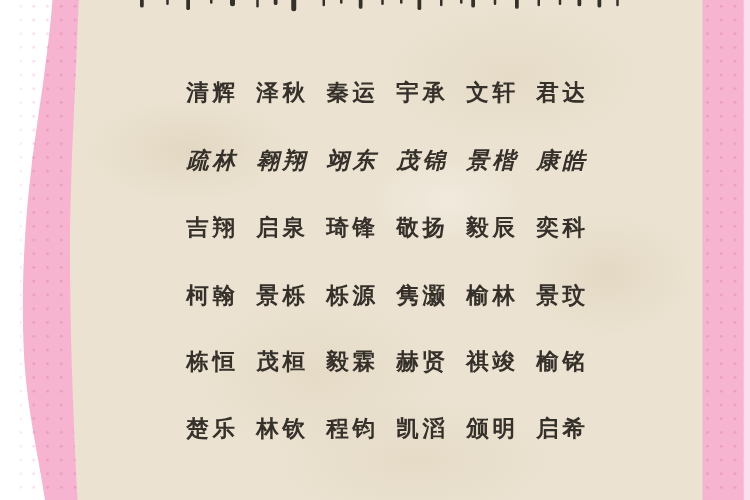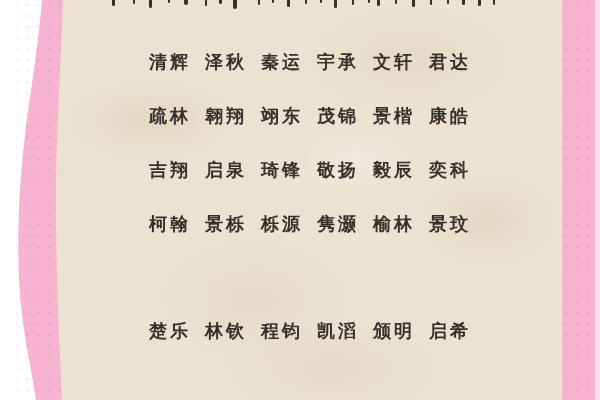--- a/index.html
+++ b/index.html
@@ -49,21 +49,21 @@
     left:70px;right:50px;
     text-align:center;
     white-space:nowrap;
     color:var(--ink,#35302a);
     font-size:18px;
     font-weight:600;
     line-height:22px;
   }
   .name-item{
     display:inline-block;
-    margin:0 7px;
+    margin:12px 7px;
     letter-spacing:3px;
   }
 </style>
 </head>
 <body>
 
 <div class="canvas">
 
   <div class="paper"></div>
 
@@ -111,19 +111,20 @@
       <div class="frag" style="left: 412px; width: 3px; height: 7px;"></div>
       <div class="frag" style="left: 430px; width: 2px; height: 5px;"></div>
       <div class="frag" style="left: 447px; width: 2px; height: 4px;"></div>
       <div class="frag" style="left: 462px; width: 3px; height: 5px;"></div>
       <div class="frag" style="left: 478px; width: 3px; height: 6px;"></div>
       <div class="frag" style="left: 493px; width: 2px; height: 5px;"></div>
     </div>
 
   <div class="names-layer" id="names-layer">
       <div class="name-row" style="top: 51px;"><span class="name-item">清辉</span><span class="name-item">泽秋</span><span class="name-item">秦运</span><span class="name-item">宇承</span><span class="name-item">文轩</span><span class="name-item">君达</span></div>
-      <div class="name-row" style="top: 105px;"><span class="name-item">疏林</span><span class="name-item">翱翔</span><span class="name-item">翊东</span><span class="name-item">茂锦</span><span class="name-item">景楷</span><span class="name-item">康皓</span></div>
+      <div class="name-row" style="top: 105px; font-style: italic;"><span class="name-item">疏林</span><span class="name-item">翱翔</span><span class="name-item">翊东</span><span class="name-item">茂锦</span><span class="name-item">景楷</span><span class="name-item">康皓</span></div>
       <div class="name-row" style="top: 213px;"><span class="name-item">柯翰</span><span class="name-item">景栎</span><span class="name-item">栎源</span><span class="name-item">隽灏</span><span class="name-item">榆林</span><span class="name-item">景玟</span></div>
       <div class="name-row" style="top: 159px;"><span class="name-item">吉翔</span><span class="name-item">启泉</span><span class="name-item">琦锋</span><span class="name-item">敬扬</span><span class="name-item">毅辰</span><span class="name-item">奕科</span></div>
+      <div class="name-row" style="top: 266px;"><span class="name-item">栋恒</span><span class="name-item">茂桓</span><span class="name-item">毅霖</span><span class="name-item">赫贤</span><span class="name-item">祺竣</span><span class="name-item">榆铭</span></div>
       <div class="name-row" style="top: 320px; font-family: Liberation Serif, serif;"><span class="name-item">楚乐</span><span class="name-item">林钦</span><span class="name-item">程钧</span><span class="name-item">凯滔</span><span class="name-item">颁明</span><span class="name-item">启希</span></div>
     </div>
 
 </div>
 
 </body></html>

